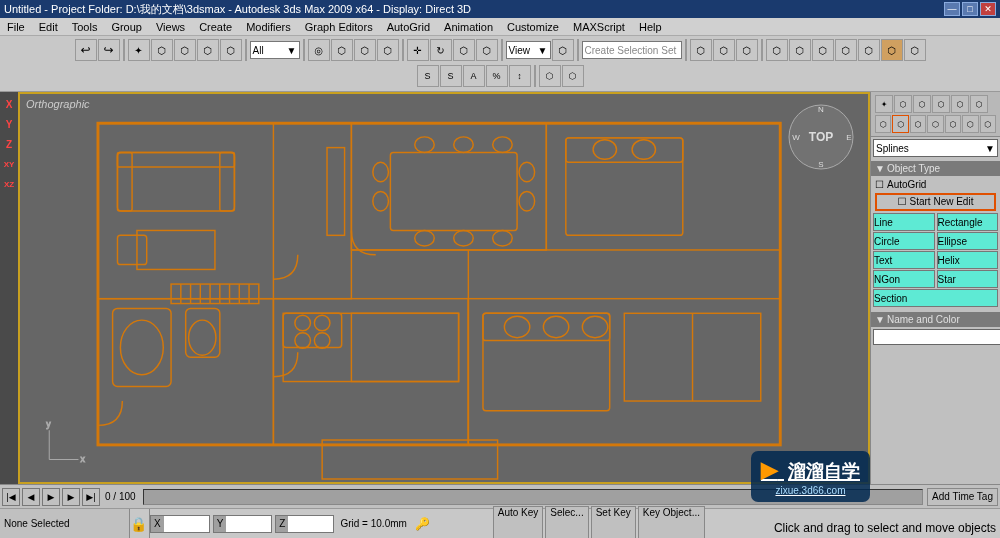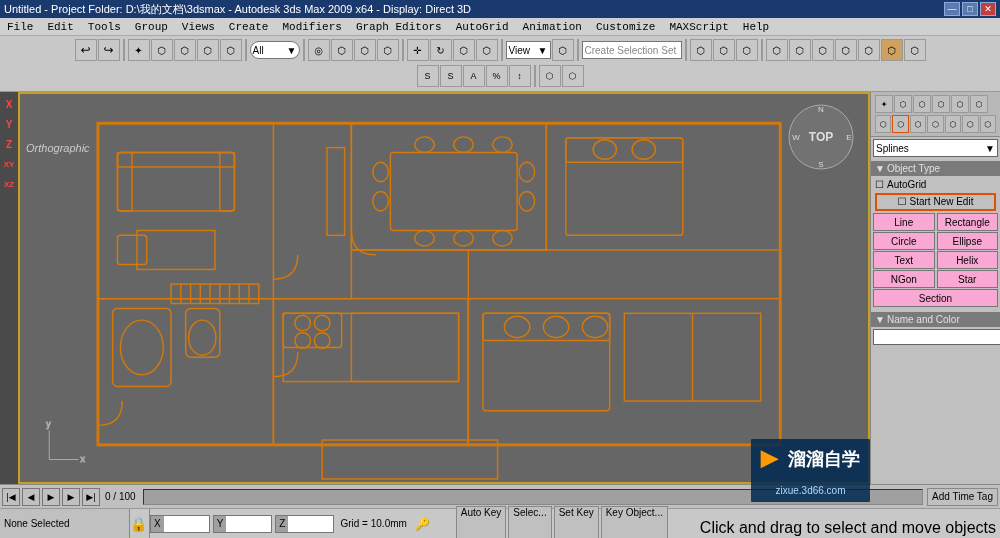--- a/index.html
+++ b/index.html
@@ -38,21 +38,20 @@
       display: flex;
       align-items: center;
       padding: 0 4px;
       gap: 8px;
       border-bottom: 1px solid #aaa;
     }
     .menu-item {
       font-size: 11px;
       cursor: pointer;
       padding: 0 3px;
-      font-family: Liberation Mono, monospace;
     }
 
     
     #toolbar {
       height: 54px;
       background: #c8c8c8;
       border-bottom: 1px solid #999;
       display: flex;
       align-items: center;
       padding: 2px 4px;
@@ -101,21 +100,20 @@
       border: 2px solid #c8a020;
       overflow: hidden;
     }
     #viewport-label {
       position: absolute;
       top: 4px;
       left: 6px;
       color: #ccc;
       font-size: 11px;
       font-style: italic;
-      margin-top: 44px;
     }
 
     
     #floorplan {
       position: absolute;
       top: 0; left: 0; right: 0; bottom: 0;
     }
 
     
     #compass {
@@ -175,24 +173,23 @@
 
     
     .rp-obj-row {
       display: flex;
       gap: 2px;
       margin: 1px 0;
     }
     .rp-obj-btn {
       flex: 1;
       height: 18px;
-      background: #f9a8d4;
+      background: #5eead4;
       border: 1px solid #777;
       font-size: 10px;
-      text-align: center;
       line-height: 18px;
       cursor: pointer;
     }
 
     
     #start-new-shape {
       margin: 2px;
       height: 18px;
       background: #c0c0c0;
       border: 2px solid #e05000;
@@ -315,36 +312,37 @@
     }
 
     
     #watermark {
       position: fixed;
       bottom: 36px;
       right: 130px;
       background: rgba(0,40,80,0.85);
       color: #fff;
       padding: 6px 10px;
-      border-radius: 1px;
+      border-radius: 7px;
       font-size: 12px;
       display: flex;
       flex-direction: column;
       align-items: center;
       z-index: 100;
+      text-decoration: underline;
     }
     #watermark-logo {
       font-size: 22px;
       color: #ff9900;
       font-weight: bold;
     }
     #watermark-text {
       font-size: 10px;
       color: #aaddff;
-      margin-top: 14px;
+      margin-top: 2px;
     }
 
     .tb-dropdown {
       height: 18px;
       background: #fff;
       border: 1px solid #777;
       font-size: 10px;
       padding: 0 2px;
       min-width: 40px;
       display: flex; align-items: center; justify-content: space-between;
@@ -413,21 +411,21 @@
       <div class="toolbar-btn" style="font-size:12px;">↩</div>
       <div class="toolbar-btn" style="font-size:12px;">↪</div>
       <div class="toolbar-separator"></div>
       <div class="toolbar-btn">✦</div>
       <div class="toolbar-btn">⬡</div>
       <div class="toolbar-btn">⬡</div>
       <div class="toolbar-btn">⬡</div>
       <div class="toolbar-btn">⬡</div>
       <div class="toolbar-separator"></div>
 
-      <div class="tb-dropdown" style="min-width:50px;border-radius:9px;">
+      <div class="tb-dropdown" style="min-width:50px;">
         <span>All</span>
         <span>▼</span>
       </div>
       <div class="toolbar-separator"></div>
       <div class="toolbar-btn">◎</div>
       <div class="toolbar-btn">⬡</div>
       <div class="toolbar-btn">⬡</div>
       <div class="toolbar-btn">⬡</div>
       <div class="toolbar-separator"></div>
       <div class="toolbar-btn">✛</div>
@@ -716,21 +714,21 @@
 
     <div style="font-size:12px; padding:0 2px;">🔑</div>
 
     <div id="status-right">
       <div class="status-btn">Auto Key</div>
       <div class="status-btn">Selec...</div>
       <div class="status-btn">Set Key</div>
       <div class="status-btn">Key Object...</div>
     </div>
 
-    <div id="status-msg" style="position:static; margin-left:auto; font-size:16px; padding:0 4px;margin-top:8px;">Click and drag to select and move objects</div>
+    <div id="status-msg" style="position:static; margin-left:auto; font-size:12px; padding:0 4px;margin-top:8px;">Click and drag to select and move objects</div>
   </div>
 
 </div>
 
 <div id="watermark">
   <div id="watermark-logo">
     <span style="font-size:22px; color:#ff9900;">▶</span>
     <span style="font-size:18px; font-weight:bold; color:#fff; margin-left:4px;">溜溜自学</span>
   </div>
   <div id="watermark-text">zixue.3d66.com</div>

